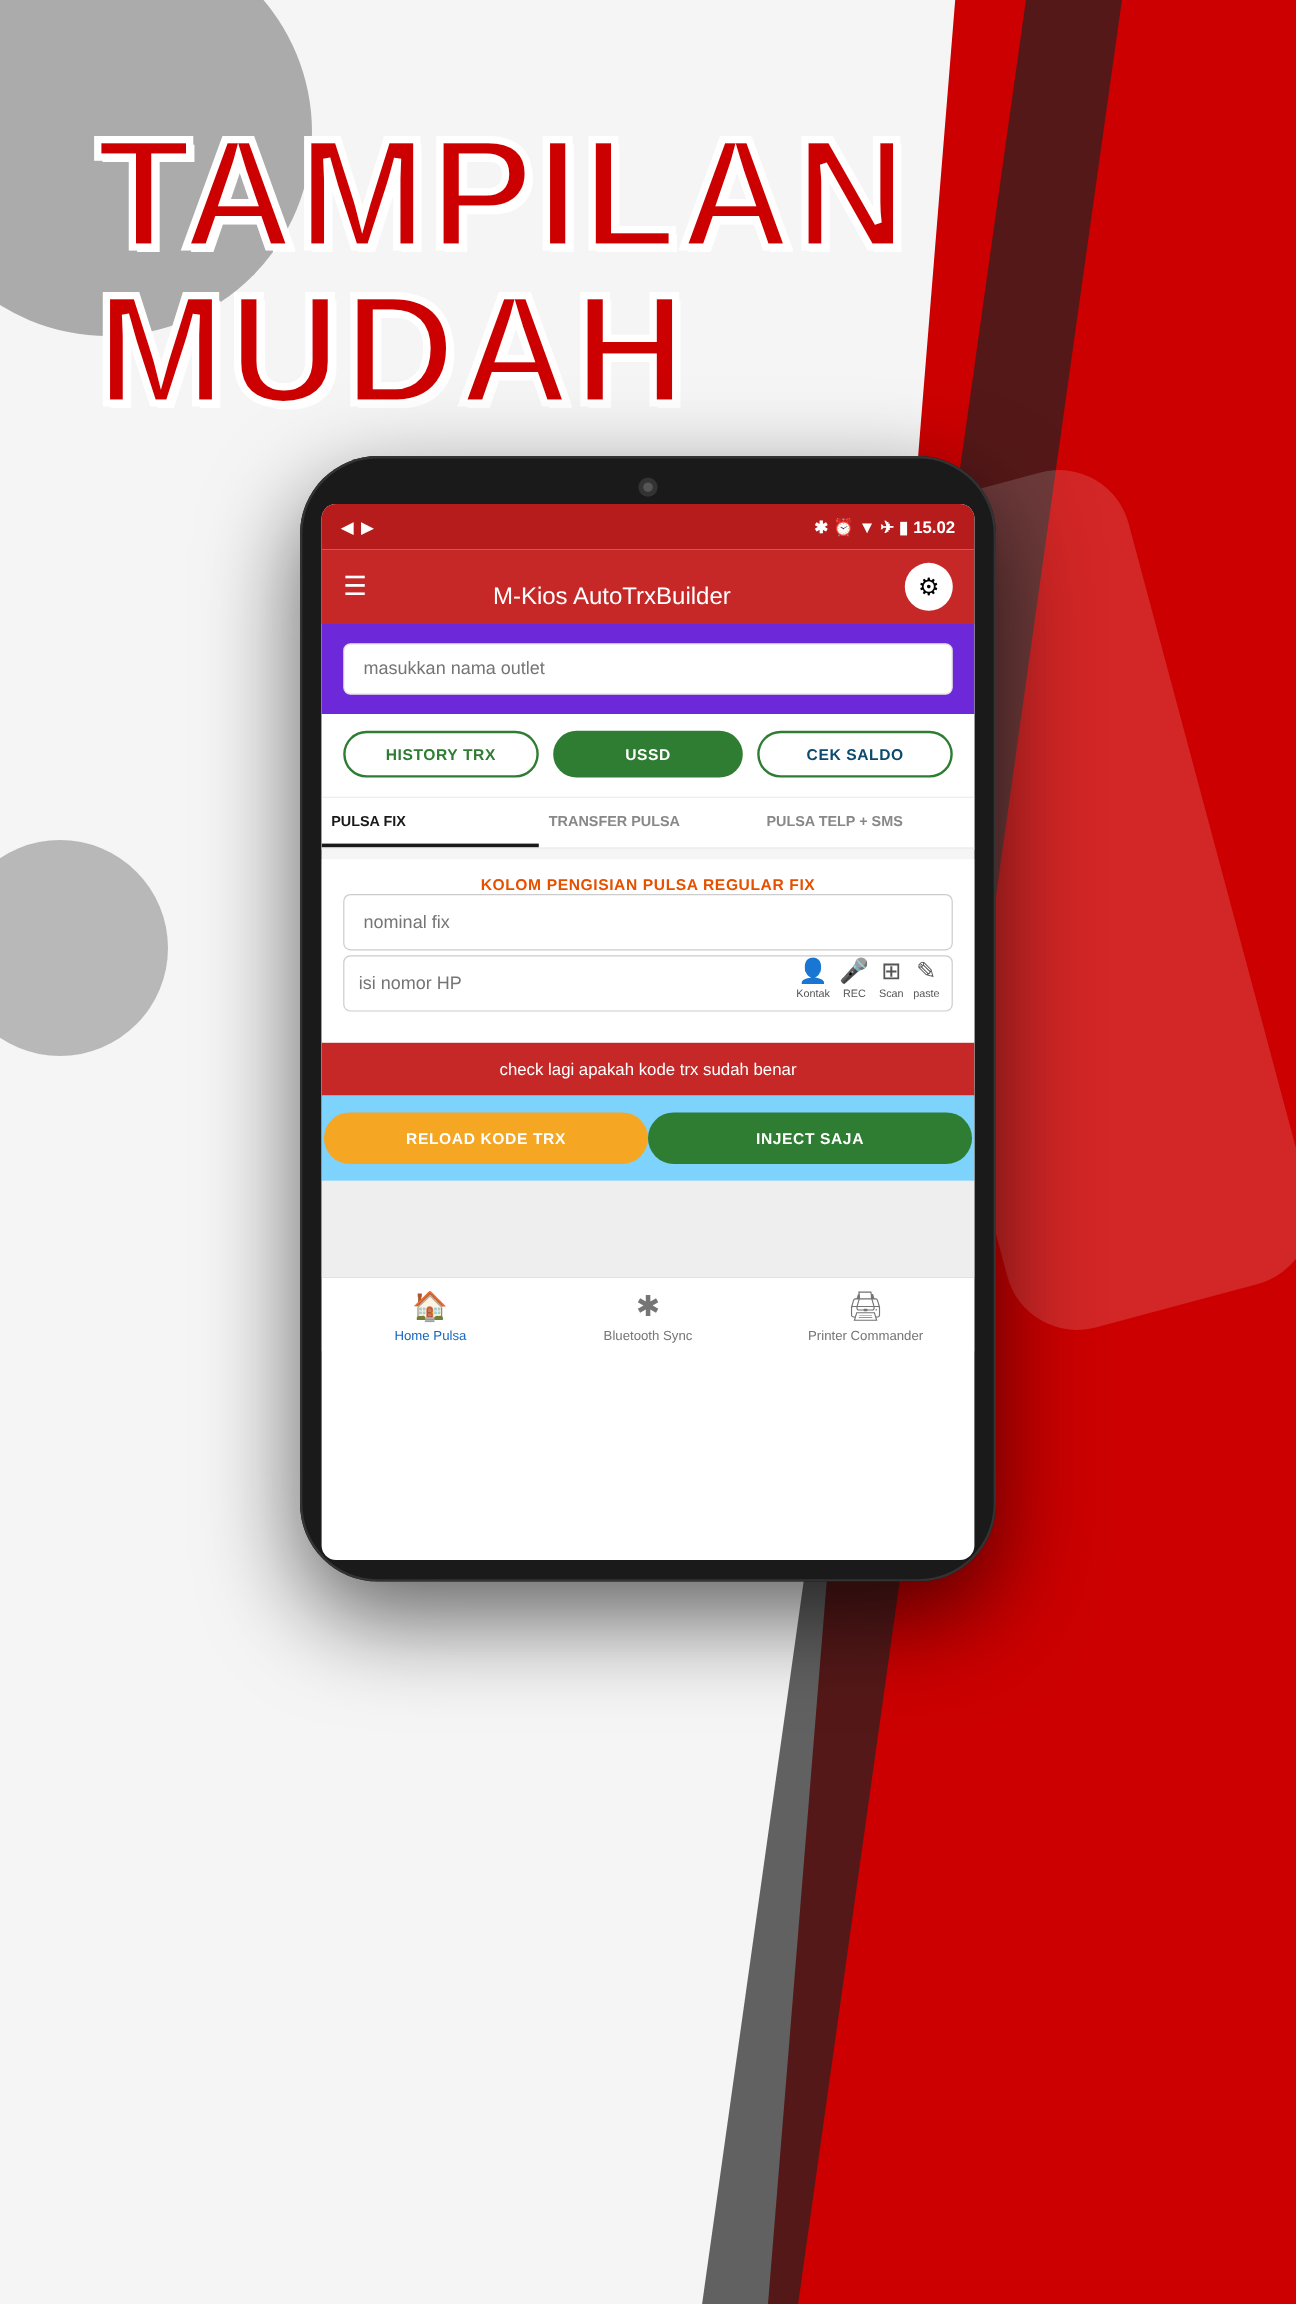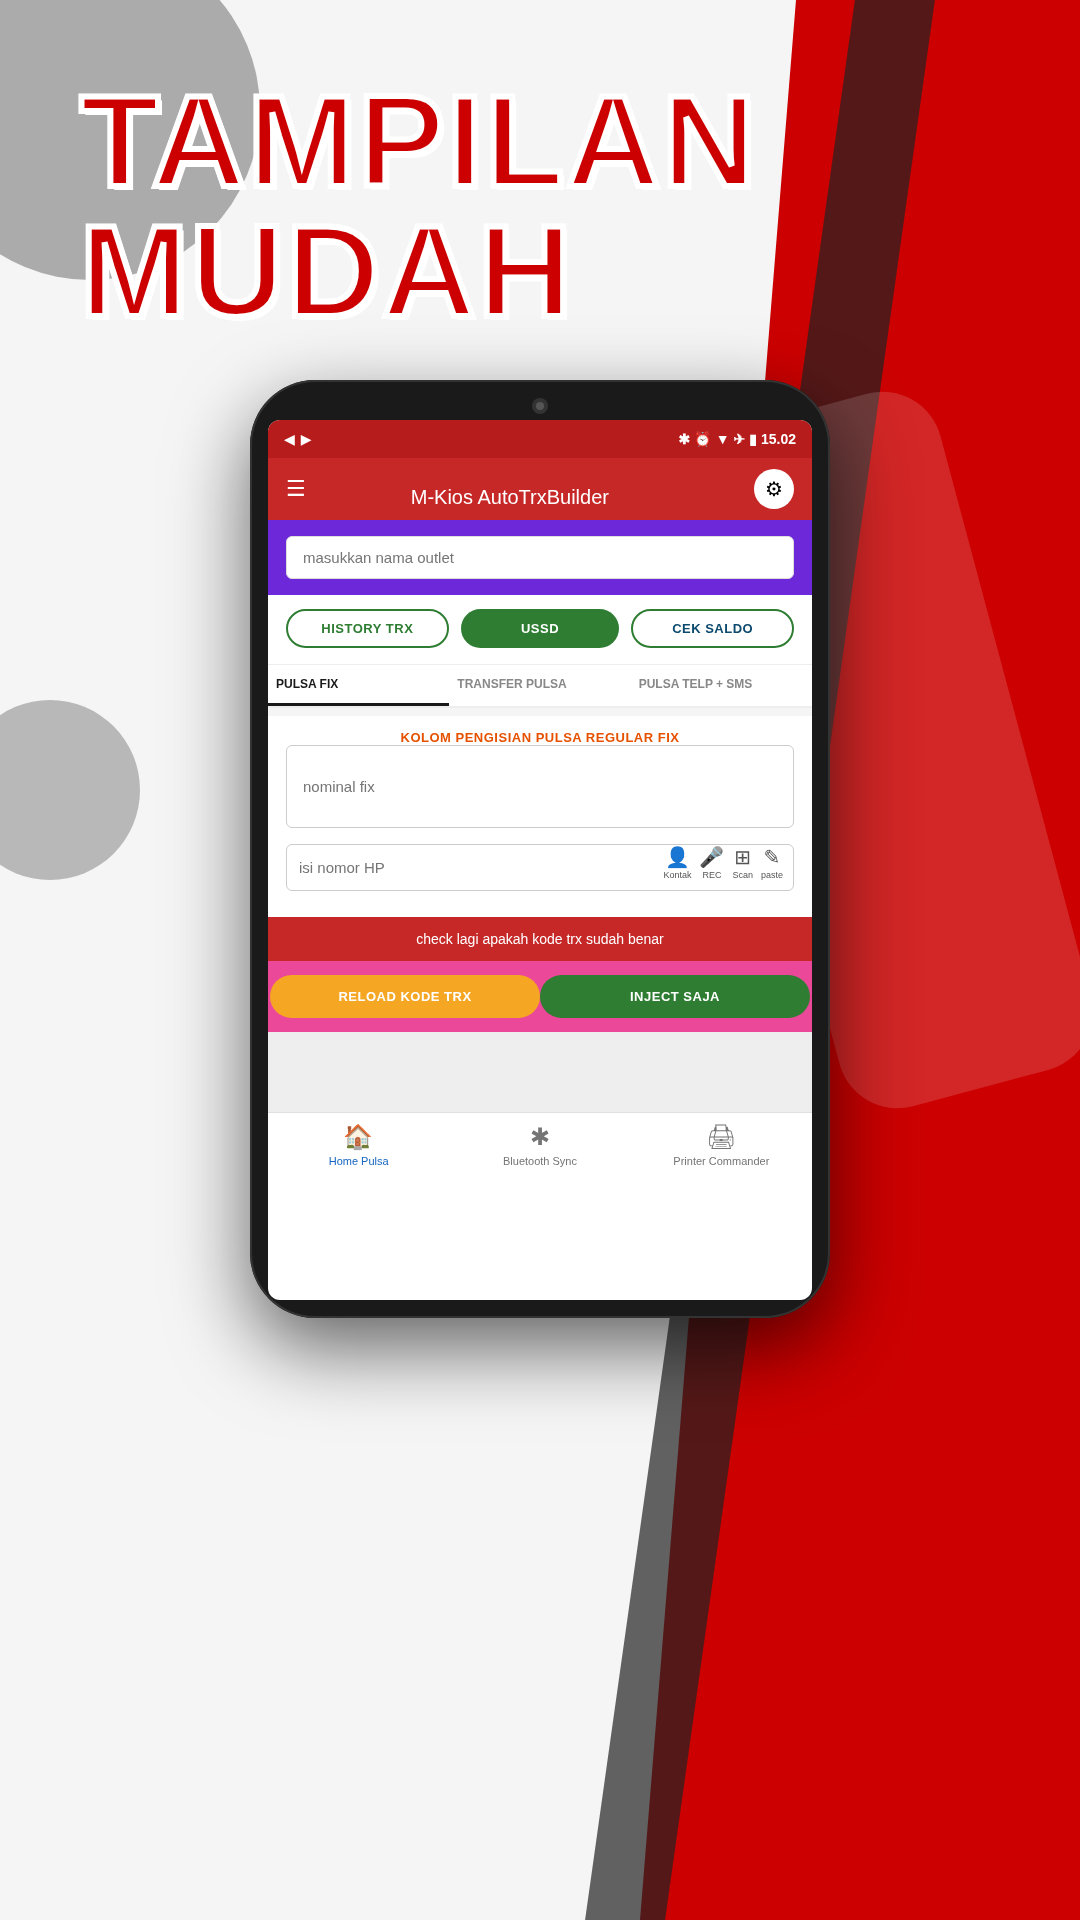--- a/index.html
+++ b/index.html
@@ -73,21 +73,21 @@
       right: 60px;
       top: 400px;
       border-radius: 60px;
       transform: rotate(-15deg);
       opacity: 0.15;
     }
 
     
     .headline {
       position: absolute;
-      top: 76px;
+      top: 96px;
       left: 80px;
       z-index: 10;
     }
 
     .headline-line1 {
       font-size: 130px;
       font-weight: 900;
       color: #cc0000;
       -webkit-text-stroke: 6px #fff;
       text-stroke: 6px #fff;
@@ -331,24 +331,24 @@
       font-size: 13px;
       font-weight: 700;
       letter-spacing: 0.5px;
       text-align: center;
     }
 
     .form-input {
       width: 100%;
       border: 1.5px solid #ccc;
       border-radius: 6px;
-      padding: 32px 16px;
+      padding: 14px 16px;
       font-size: 15px;
       color: #bbb;
-      margin-bottom: 16px;
+      margin-bottom: 4px;
       outline: none;
       background: #fff;
     }
 
     .phone-input-row {
       display: flex;
       align-items: flex-start;
       border: 1.5px solid #ccc;
       border-radius: 6px;
       overflow: visible;
@@ -398,21 +398,21 @@
       text-align: center;
       color: #fff;
       font-size: 14px;
       margin-bottom: 0;
     }
 
     
     .bottom-buttons {
       display: flex;
       padding: 14px 2px;
-      background: #ec4899;
+      background: #7dd3fc;
     }
 
     .btn-reload {
       flex: 1;
       background: #f5a623;
       color: #fff;
       border: none;
       border-radius: 50px;
       padding: 14px 0;
       font-size: 13px;

